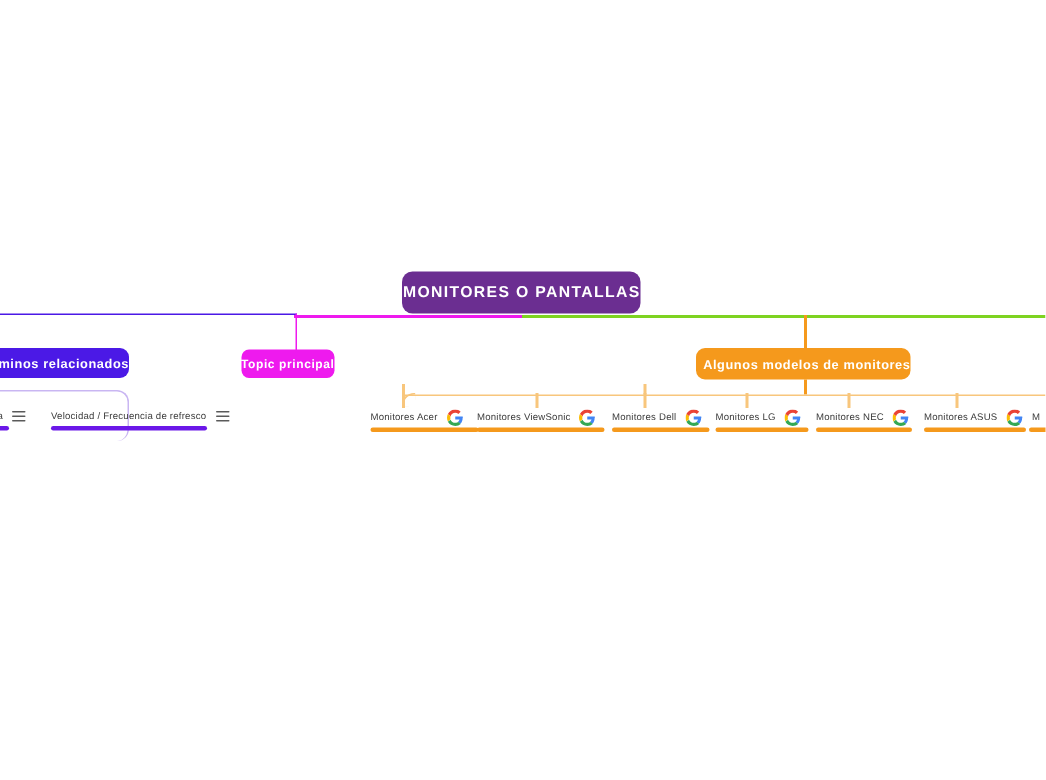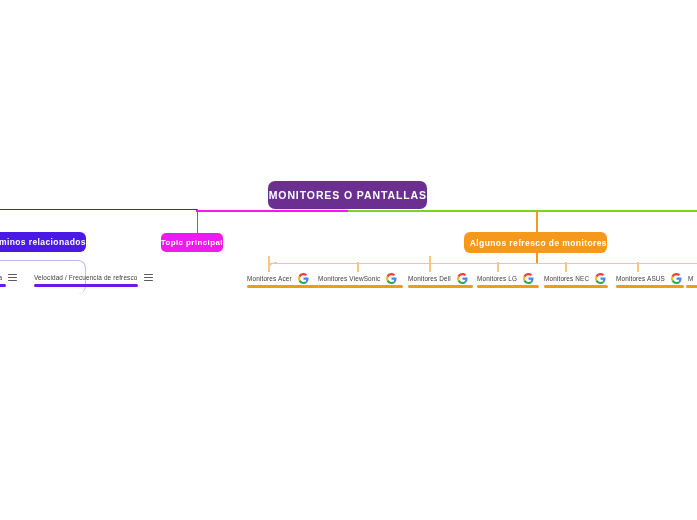--- a/index.html
+++ b/index.html
@@ -125,21 +125,21 @@
         <i></i>
     </span>
     <span class="leaf-underline ul-purple" style="left:0px;width:104px;"></span>
   </div>
 
   <div class="node node-magenta">
     <span>Topic principal</span>
   </div>
 
   <div class="node node-orange">
-    <span>Algunos refresco de monitores</span>
+    <span>Algunos modelos de monitores</span>
   </div>
 
   <div class="vline" style="left:536px;top:253px;height:10px;background:#F5991C;"></div>
 
   <div class="hline" style="left:268px;top:262.5px;width:429px;background:#F8C67C;"></div>
 
   <div class="corner" style="left:268px;top:262px;width:9px;height:9px;border-left:1.6px solid #F8C67C;border-top:1.6px solid #F8C67C;border-top-left-radius:8px;"></div>
 
   <div class="vline" style="left:268px;top:262px;height:10px;background:#F8C67C;"></div>
   <div class="vline" style="left:357px;top:262px;height:10px;background:#F8C67C;"></div>

